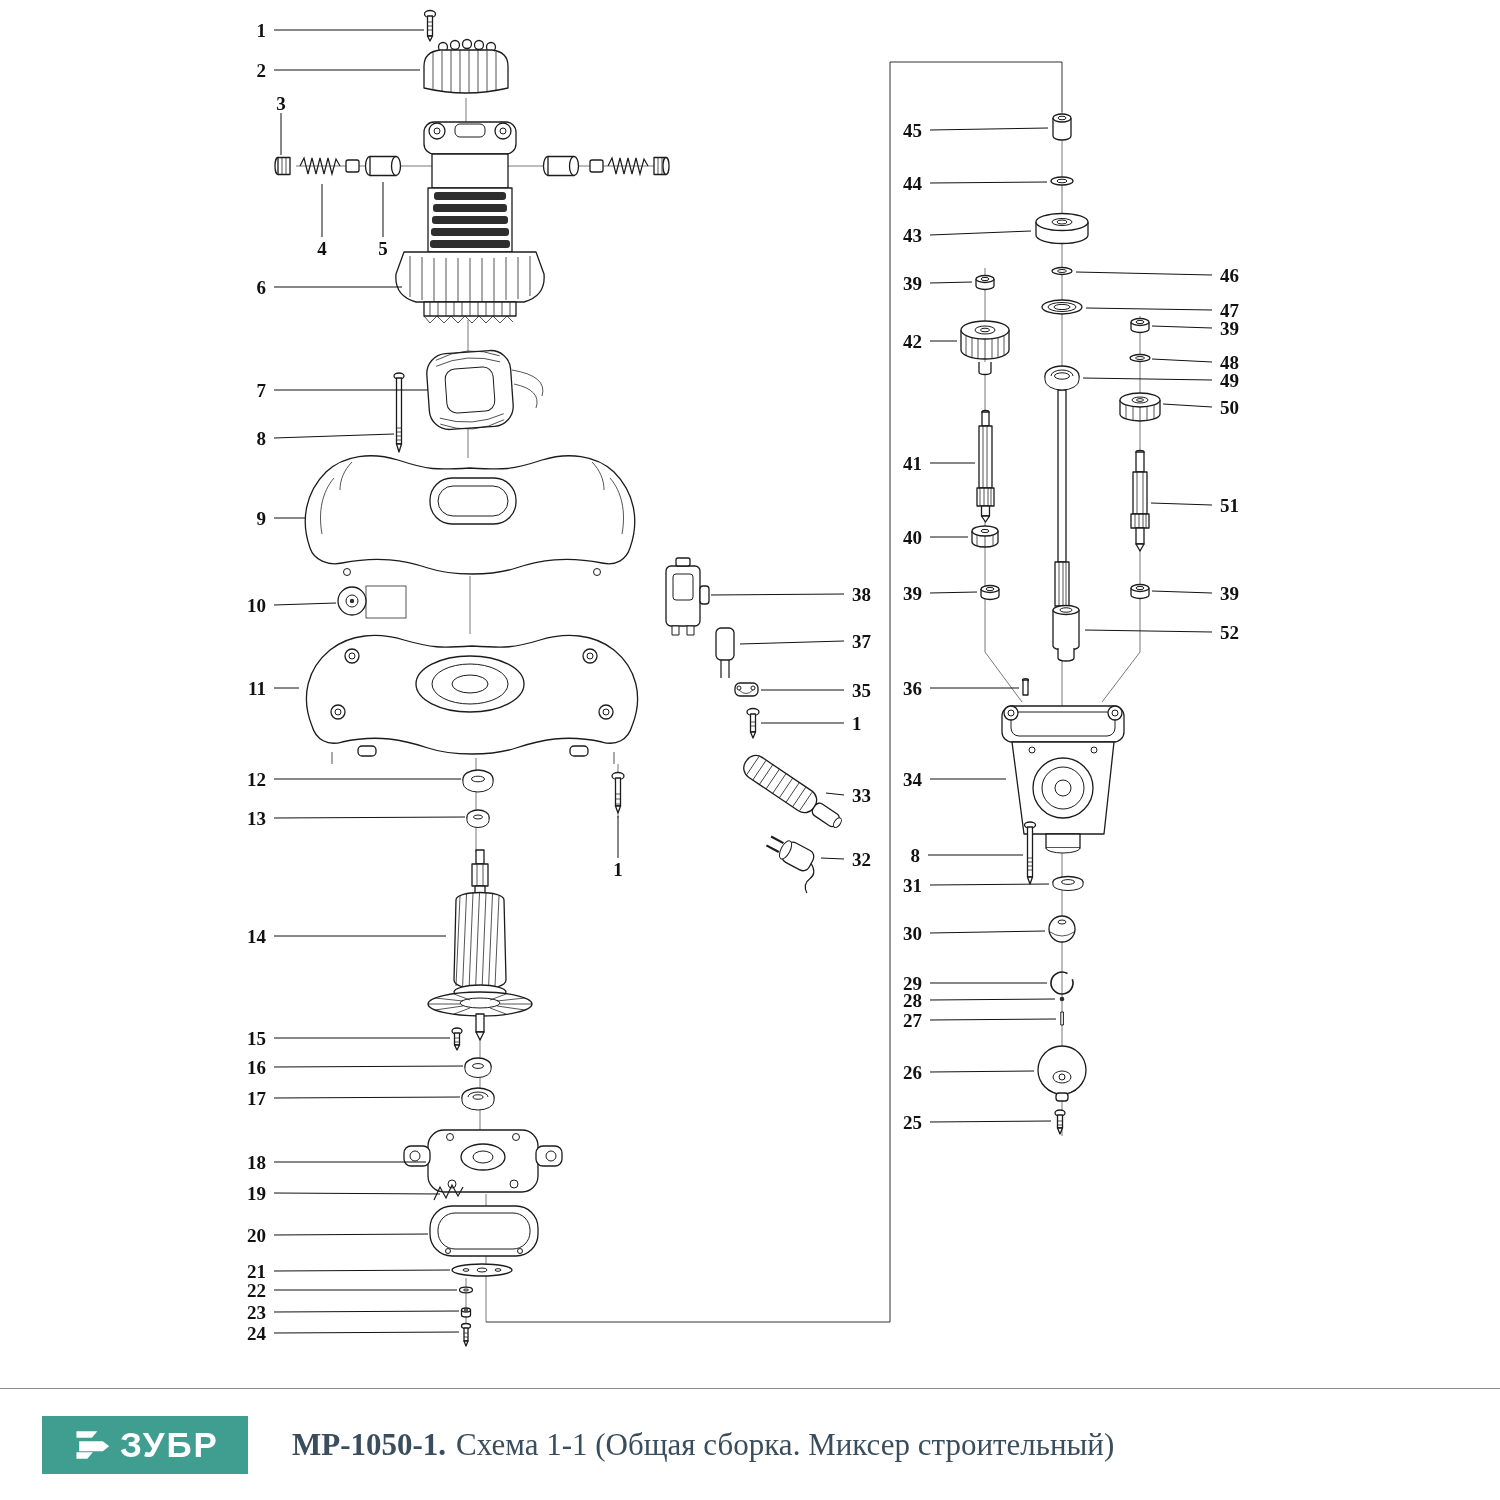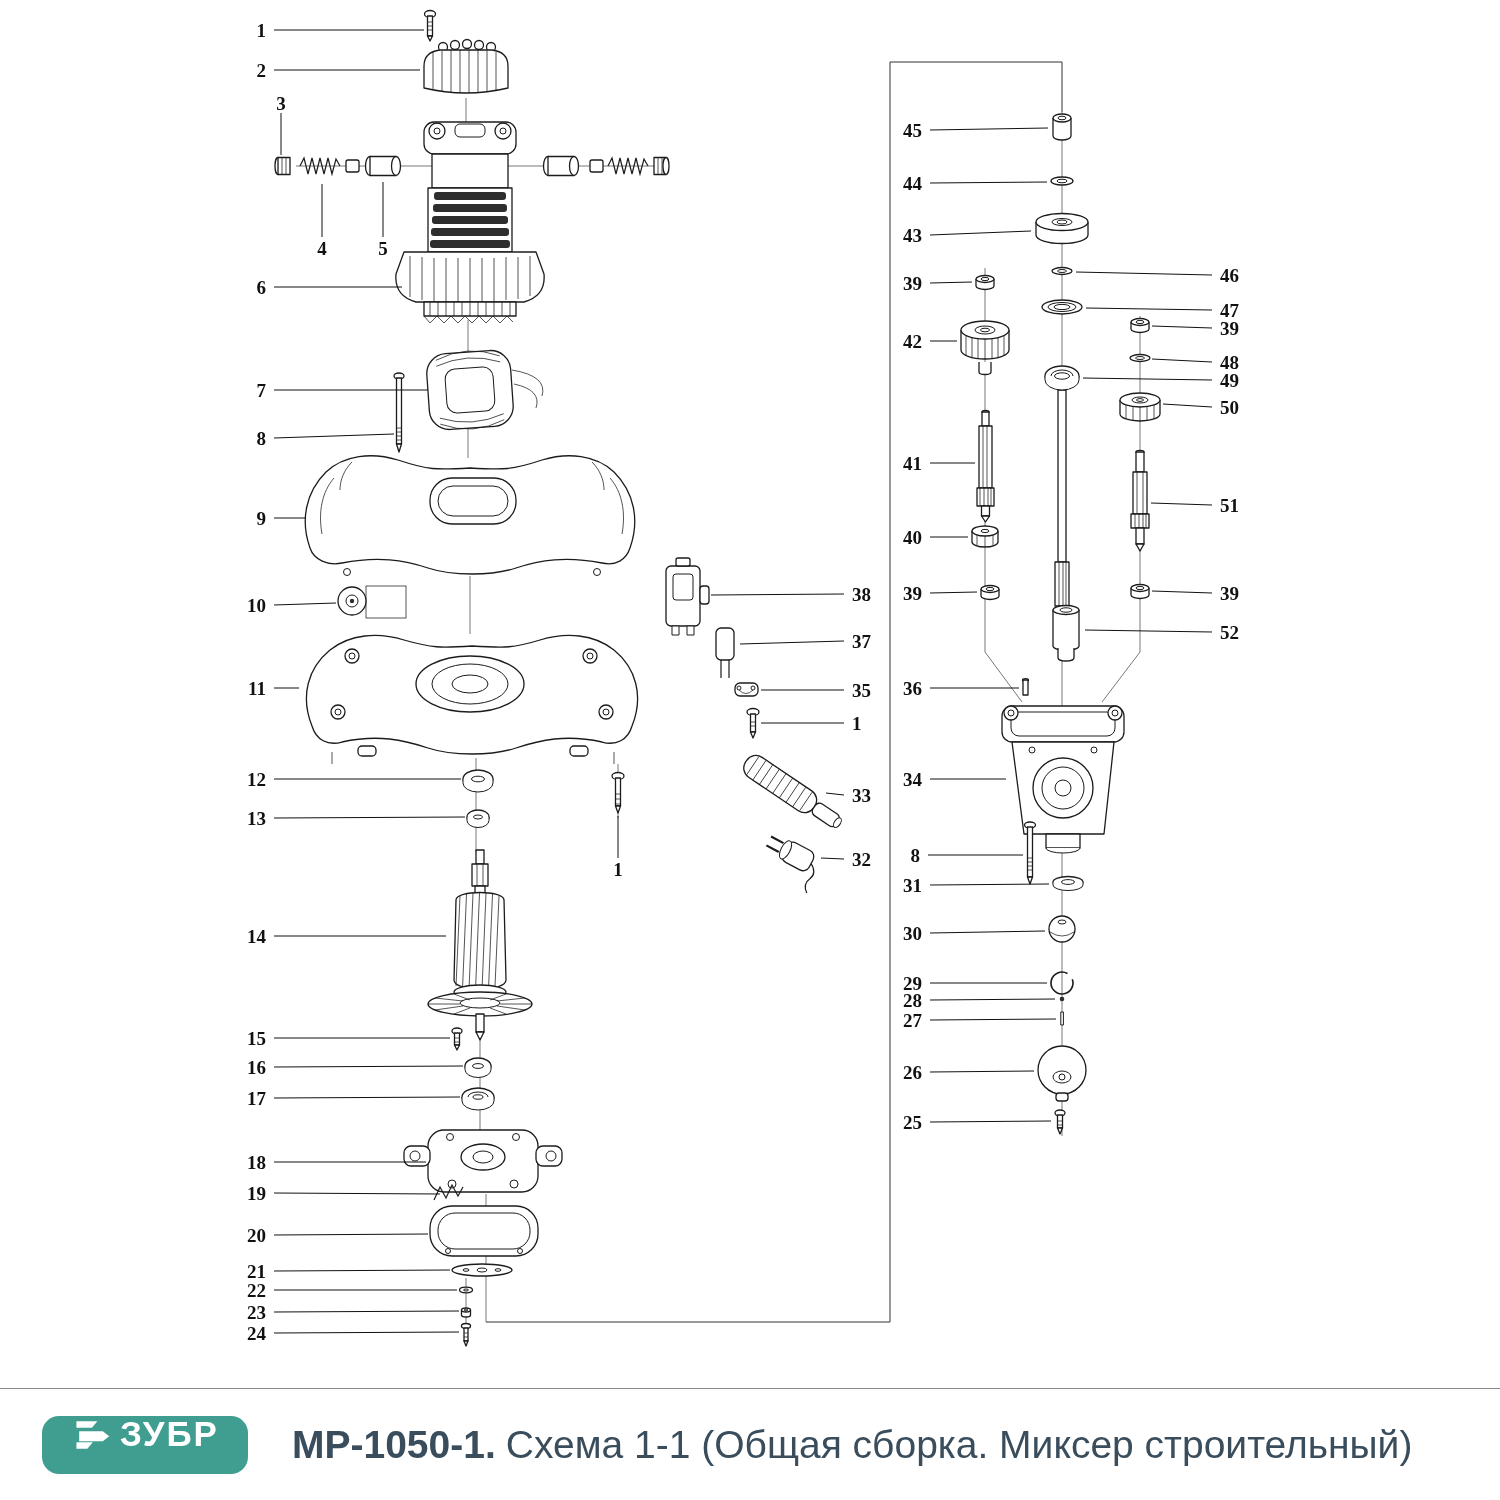--- a/index.html
+++ b/index.html
@@ -13,23 +13,23 @@
   .dk{fill:#2e2e2e;stroke:none;}
   .ring{fill:none;stroke:#1c1c1c;stroke-width:1.6;}
   .pin{fill:none;stroke:#1c1c1c;stroke-width:2.2;}
   .ax{fill:none;stroke:#555;stroke-width:0.8;}
   .frame{fill:none;stroke:#333;stroke-width:1;}
   .callout-line{stroke:#111;stroke-width:1;}
   text.callout{font-family:"Liberation Serif",serif;font-size:19px;font-weight:700;fill:#111;}
   .footer{position:absolute;left:0;top:1388px;width:1500px;height:112px;
           border-top:1.5px solid #8a8a8a;display:flex;align-items:center;box-sizing:border-box;background:#fff;}
   .logo{margin-left:42px;width:206px;height:58px;background:var(--brand,#3f9e90);
-        display:flex;justify-content:center;gap:9px;border-radius:17px;}
+        display:flex;align-items:center;justify-content:center;gap:9px;}
   .logo-text{color:#fff;font-weight:700;font-size:35px;letter-spacing:2px;line-height:1;}
-  .caption{margin-left:44px;font-size:39px;color:var(--caption,#3a4d5c);white-space:nowrap;}
+  .caption{margin-left:44px;font-size:31px;color:var(--caption,#3a4d5c);white-space:nowrap;font-family:Liberation Serif, serif;}
   .model{font-weight:700;margin-right:10px;}
 </style>
 </head>
 <body>
 
 <svg id="diagram" width="1500" height="1388" viewBox="0 0 1500 1388">
 
   <g>
     <path class="ax" d="M1062,112 V1136"></path>
     <path class="ax" d="M985,268 V652 L1022,702"></path>

